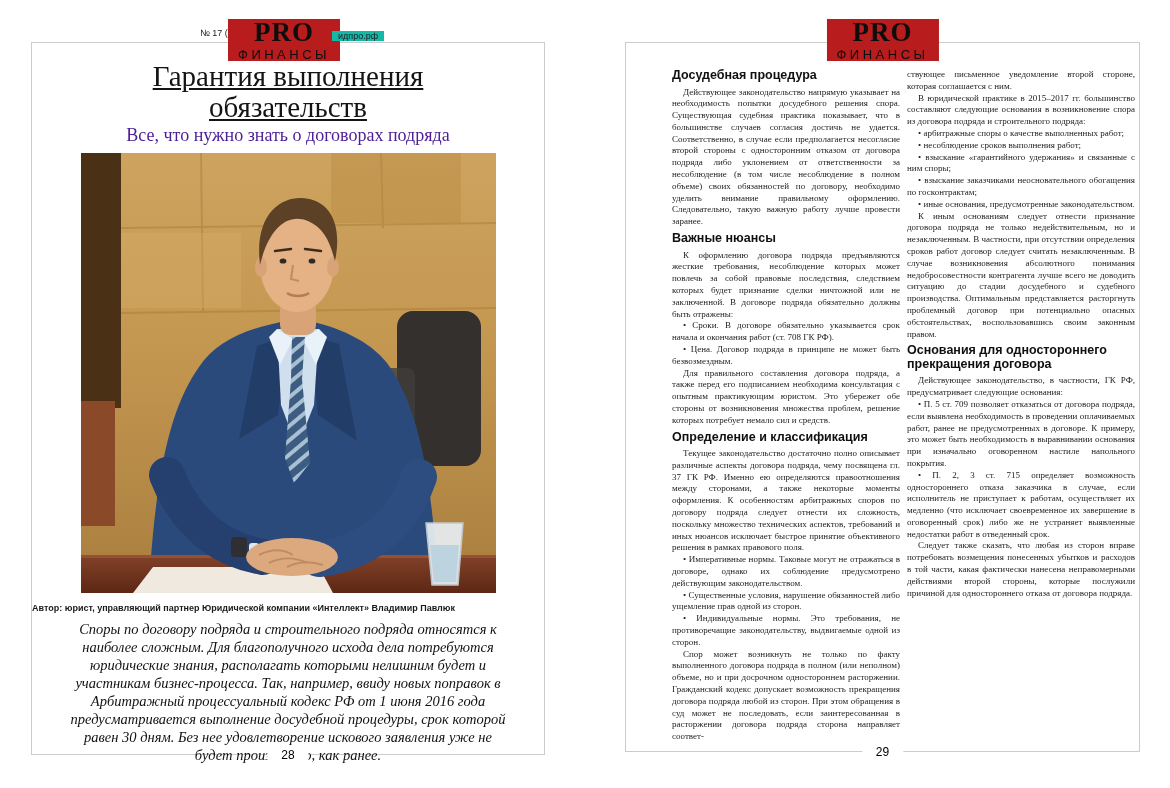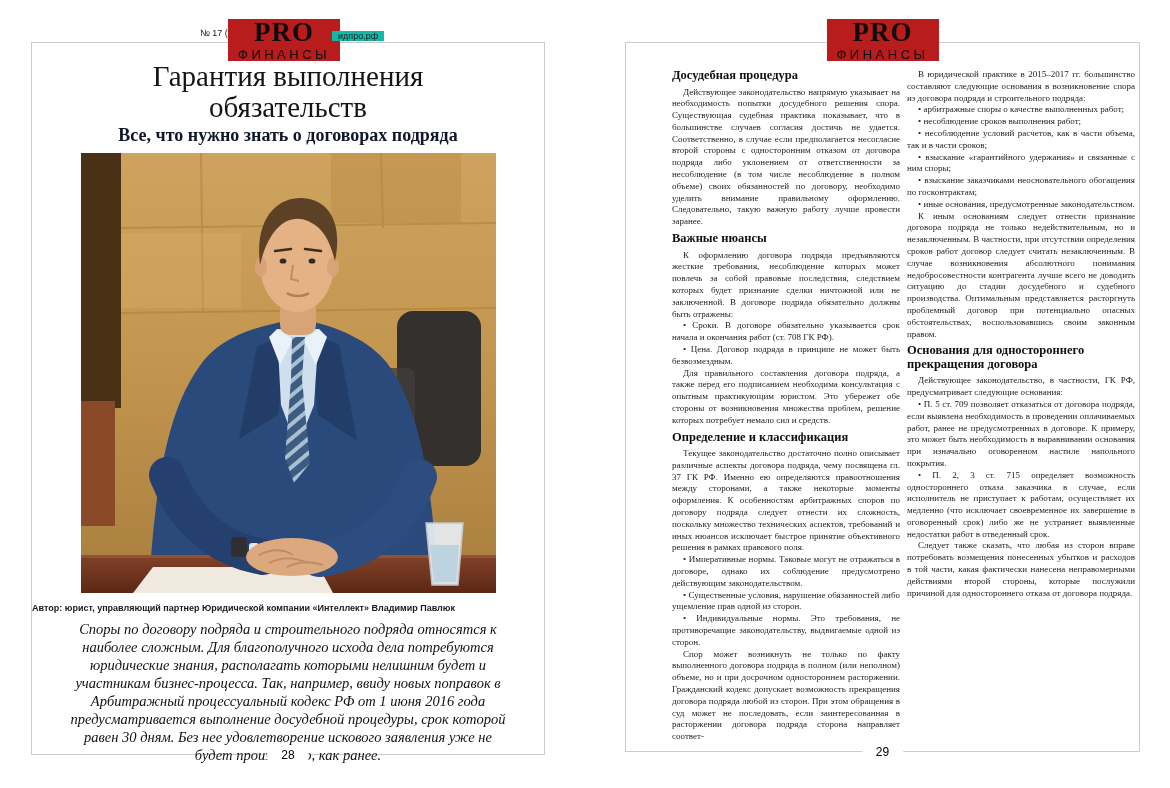--- a/index.html
+++ b/index.html
@@ -37,22 +37,22 @@
   }
   #logo-left  { left:196px; }
   #logo-right { left:50%; transform:translateX(-50%); }
 
   
   .article-title {
     margin:18px 30px 0; text-align:center;
     font-size:29px; line-height:31px; color:#141414;
   }
   .article-subtitle {
-    margin:2px 20px 0; text-align:center; font-weight:bold;
-    font-size:18px; line-height:21px; color:#0f172a;
+    margin:2px 20px 0; text-align:center; font-weight:normal;
+    font-size:18px; line-height:21px; color:#4c1d95;
   }
   .photo-wrap { width:415px; height:440px; margin:7px auto 0; overflow:hidden; }
   .photo-caption {
     margin-top:10px; text-align:left;
     font-family:"Liberation Sans", sans-serif; font-weight:bold;
     font-size:9px; color:#1a1a1a;
   }
   .lead {
     width:446px; margin:7px auto 0; text-align:center;
     font-style:italic; font-size:14.5px; line-height:18px; color:#111;
@@ -61,21 +61,21 @@
     position:absolute; left:50%; bottom:-8px; transform:translateX(-50%);
     background:#fff; padding:0 14px; z-index:3;
     font-family:"Liberation Sans", sans-serif; font-size:12px; color:#000000;
   }
 
   
   .col { position:absolute; top:26px; width:228px; }
   #col1 { left:46px; }
   #col2 { left:281px; }
   .blk-heading {
-    font-family:Liberation Serif, serif; font-weight:bold;
+    font-family:Liberation Sans, sans-serif; font-weight:bold;
     font-size:12.5px; line-height:13.5px; margin:4px 0 4px; color:#101010;
   }
   .col > .blk-heading:first-child { margin-top:0; }
   .blk-p, .blk-pcont, .blk-bullet {
     font-size:9px; line-height:11.8px; text-align:justify; margin:0; color:#1c1c1c;
   }
   .blk-p      { text-indent:11px; }
   .blk-bullet { text-indent:11px; }
 </style>
 </head>
@@ -85,21 +85,21 @@
 
   <div class="issue-no">№ 17 (04)</div>
 
   <div class="logo" id="logo-left">
     <div class="pro">PRO</div>
     <div class="fin">ФИНАНСЫ</div>
   </div>
 
   <div class="site-url">идпро.рф</div>
 
-  <h1 class="article-title" style="margin-bottom:0; font-weight:normal;">
+  <h1 class="article-title" style="margin-bottom:0; font-weight:normal;text-decoration:underline;">
     <span>Гарантия выполнения</span><br>
     <span>обязательств</span>
   </h1>
   <div class="article-subtitle">Все, что нужно знать о договорах подряда</div>
 
   <div class="photo-wrap">
     <svg width="415" height="440" viewBox="0 0 415 440">
       <defs>
         <linearGradient id="wall" x1="0" y1="0" x2="0" y2="1">
           <stop offset="0" stop-color="#cda35f"></stop>
@@ -204,24 +204,24 @@
       <div class="blk-bullet">• Цена. Договор подряда в принципе не может быть безвозмездным.</div>
       <div class="blk-p">Для правильного составления договора подряда, а также перед его подписанием необходима консультация с опытным практикующим юристом. Это убережет обе стороны от возникновения множества проблем, решение которых потребует немало сил и средств.</div>
       <div class="blk-heading">Определение и классификация</div>
       <div class="blk-p">Текущее законодательство достаточно полно описывает различные аспекты договора подряда, чему посвящена гл. 37 ГК РФ. Именно ею определяются правоотношения между сторонами, а также некоторые моменты оформления. К особенностям арбитражных споров по договору подряда следует отнести их сложность, поскольку множество технических аспектов, требований и иных нюансов исключает быстрое принятие объективного решения в рамках правового поля.</div>
       <div class="blk-bullet">• Императивные нормы. Таковые могут не отражаться в договоре, однако их соблюдение предусмотрено действующим законодательством.</div>
       <div class="blk-bullet">• Существенные условия, нарушение обязанностей либо ущемление прав одной из сторон.</div>
       <div class="blk-bullet">• Индивидуальные нормы. Это требования, не противоречащие законодательству, выдвигаемые одной из сторон.</div>
       <div class="blk-p">Спор может возникнуть не только по факту выполненного договора подряда в полном (или неполном) объеме, но и при досрочном одностороннем расторжении. Гражданский кодекс допускает возможность прекращения договора подряда любой из сторон. При этом обращения в суд может не последовать, если заинтересованная в расторжении договора подряда сторона направляет соответ-</div>
     </div>
   <div class="col" id="col2">
+      <div class="blk-pcont">ствующее письменное уведомление второй стороне, которая соглашается с ним.</div>
       <div class="blk-p">В юридической практике в 2015–2017 гг. большинство составляют следующие основания в возникновение спора из договора подряда и строительного подряда:</div>
       <div class="blk-bullet">• арбитражные споры о качестве выполненных работ;</div>
       <div class="blk-bullet">• несоблюдение сроков выполнения работ;</div>
-      <div class="blk-bullet">• несоблюдение условий расчетов, как в части объема, так и в части сроков;</div>
       <div class="blk-bullet">• взыскание «гарантийного удержания» и связанные с ним споры;</div>
       <div class="blk-bullet">• взыскание заказчиками неосновательного обогащения по госконтрактам;</div>
       <div class="blk-bullet">• иные основания, предусмотренные законодательством.</div>
       <div class="blk-p">К иным основаниям следует отнести признание договора подряда не только недействительным, но и незаключенным. В частности, при отсутствии определения сроков работ договор следует считать незаключенным. В случае возникновения абсолютного понимания недобросовестности контрагента лучше всего не доводить ситуацию до стадии досудебного и судебного производства. Оптимальным представляется расторгнуть проблемный договор при потенциально опасных обстоятельствах, воспользовавшись своим законным правом.</div>
       <div class="blk-heading">Основания для одностороннего прекращения договора</div>
       <div class="blk-p">Действующее законодательство, в частности, ГК РФ, предусматривает следующие основания:</div>
       <div class="blk-bullet">• П. 5 ст. 709 позволяет отказаться от договора подряда, если выявлена необходимость в проведении оплачиваемых работ, ранее не предусмотренных в договоре. К примеру, это может быть необходимость в выравнивании основания при изначально оговоренном настиле напольного покрытия.</div>
       <div class="blk-bullet">• П. 2, 3 ст. 715 определяет возможность одностороннего отказа заказчика в случае, если исполнитель не приступает к работам, осуществляет их медленно (что исключает своевременное их завершение в оговоренный срок) либо же не устраняет выявленные недостатки работ в отведенный срок.</div>
       <div class="blk-p">Следует также сказать, что любая из сторон вправе потребовать возмещения понесенных убытков и расходов в той части, какая фактически нанесена неправомерными действиями второй стороны, которые послужили причиной для одностороннего отказа от договора подряда.</div>
     </div>

